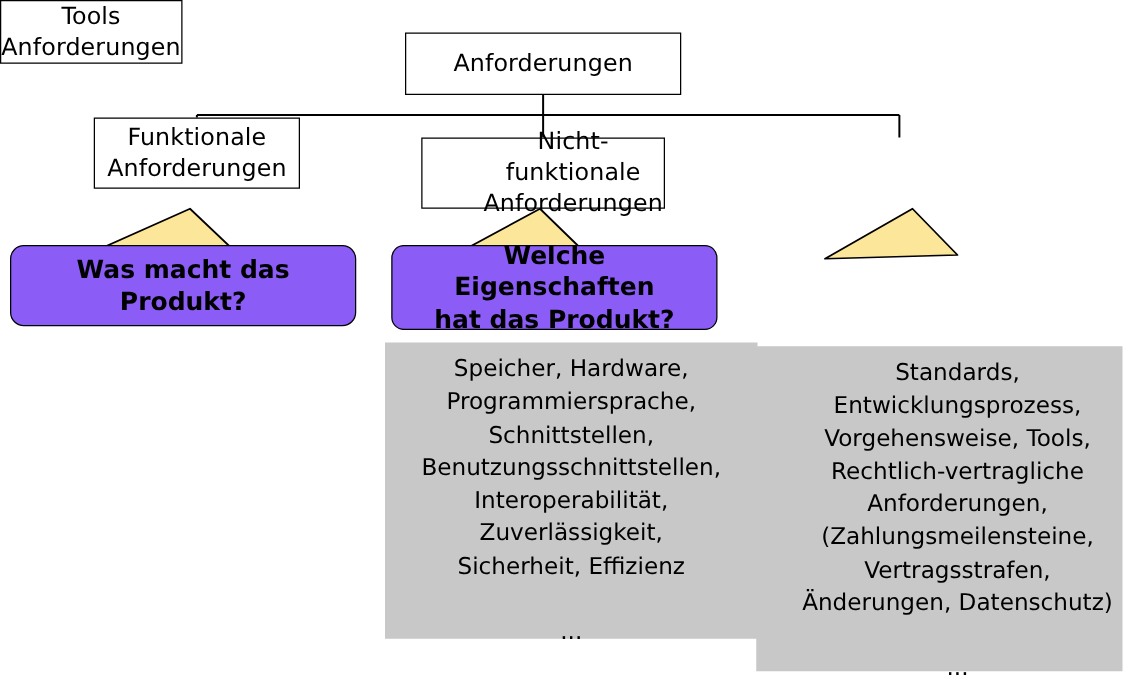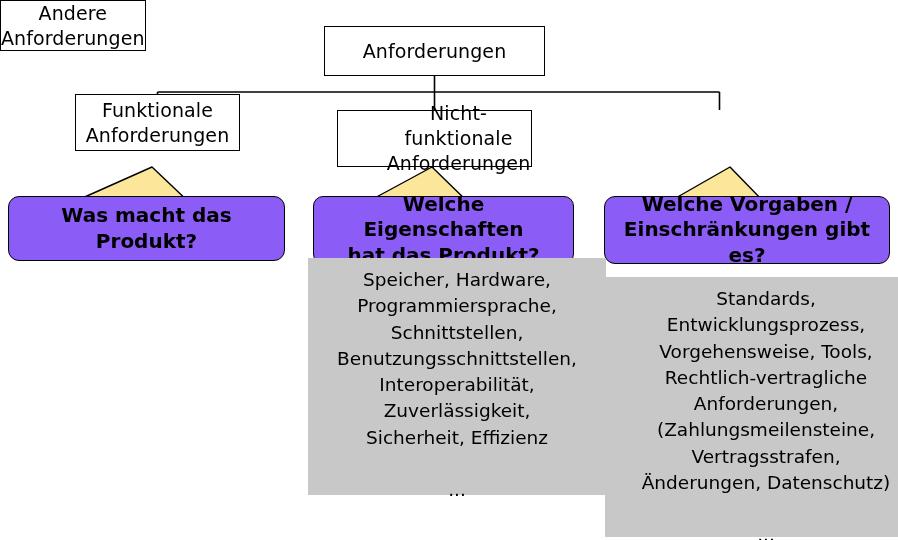--- a/index.html
+++ b/index.html
@@ -81,21 +81,21 @@
     position: absolute;
     box-sizing: border-box;
     background: #c8c8c8;
     color: #000000;
     font-size: 18.5px;
     line-height: 1.42;
     text-align: center;
     white-space: pre-line;
     padding-top: 9px;
   }
-  #panel-nfunc { left: 308px; top: 258px; width: 298px; height: 237px; }
+  #panel-nfunc { left: 308px; top: 274px; width: 298px; height: 237px; }
   #panel-other { left: 605px; top: 277px; width: 322px; height: 260px; }
 </style>
 </head>
 <body>
 
 <div id="canvas">
 
   <svg id="connectors" viewBox="0 0 898 540" width="898" height="540">
 
     <line x1="434.5" y1="76" x2="434.5" y2="92" stroke="#000000" stroke-width="1.6"></line>
@@ -108,39 +108,37 @@
   </svg>
 
   <div class="node" id="node-root">Anforderungen</div>
 
   <div class="node" id="node-func">Funktionale
 Anforderungen</div>
 
   <div class="node" id="node-nfunc">Nicht-funktionale
 Anforderungen</div>
 
-  <div class="node" id="node-andere">Andere
+  <div class="node" id="node-andere">Tools
 Anforderungen</div>
 
   <svg class="callout-tail" width="898" height="540" viewBox="0 0 898 540" style="left:0;top:0;position:absolute;">
     <polygon points="152,167 60,208 192,205" fill="#fce69a" stroke="#000000" stroke-width="1.4" stroke-linejoin="round"></polygon>
   </svg>
   <div class="callout-body" id="callout-1">Was macht das Produkt?</div>
 
   <svg class="callout-tail" width="898" height="540" viewBox="0 0 898 540" style="left:0;top:0;position:absolute;">
     <polygon points="432,167 358,207 470,204" fill="#fce69a" stroke="#000000" stroke-width="1.4" stroke-linejoin="round"></polygon>
   </svg>
   <div class="callout-body" id="callout-2">Welche Eigenschaften
 hat das Produkt?</div>
 
   <svg class="callout-tail" width="898" height="540" viewBox="0 0 898 540" style="left:0;top:0;position:absolute;">
     <polygon points="730,167 660,207 766,204" fill="#fce69a" stroke="#000000" stroke-width="1.4" stroke-linejoin="round"></polygon>
   </svg>
-  <div class="callout-body" id="callout-3">Welche Vorgaben /
-Einschränkungen gibt es?</div>
 
   <div class="panel" id="panel-nfunc">Speicher, Hardware,
 Programmiersprache,
 Schnittstellen,
 Benutzungsschnittstellen,
 Interoperabilität,
 Zuverlässigkeit,
 Sicherheit, Effizienz
 
 ...</div>

